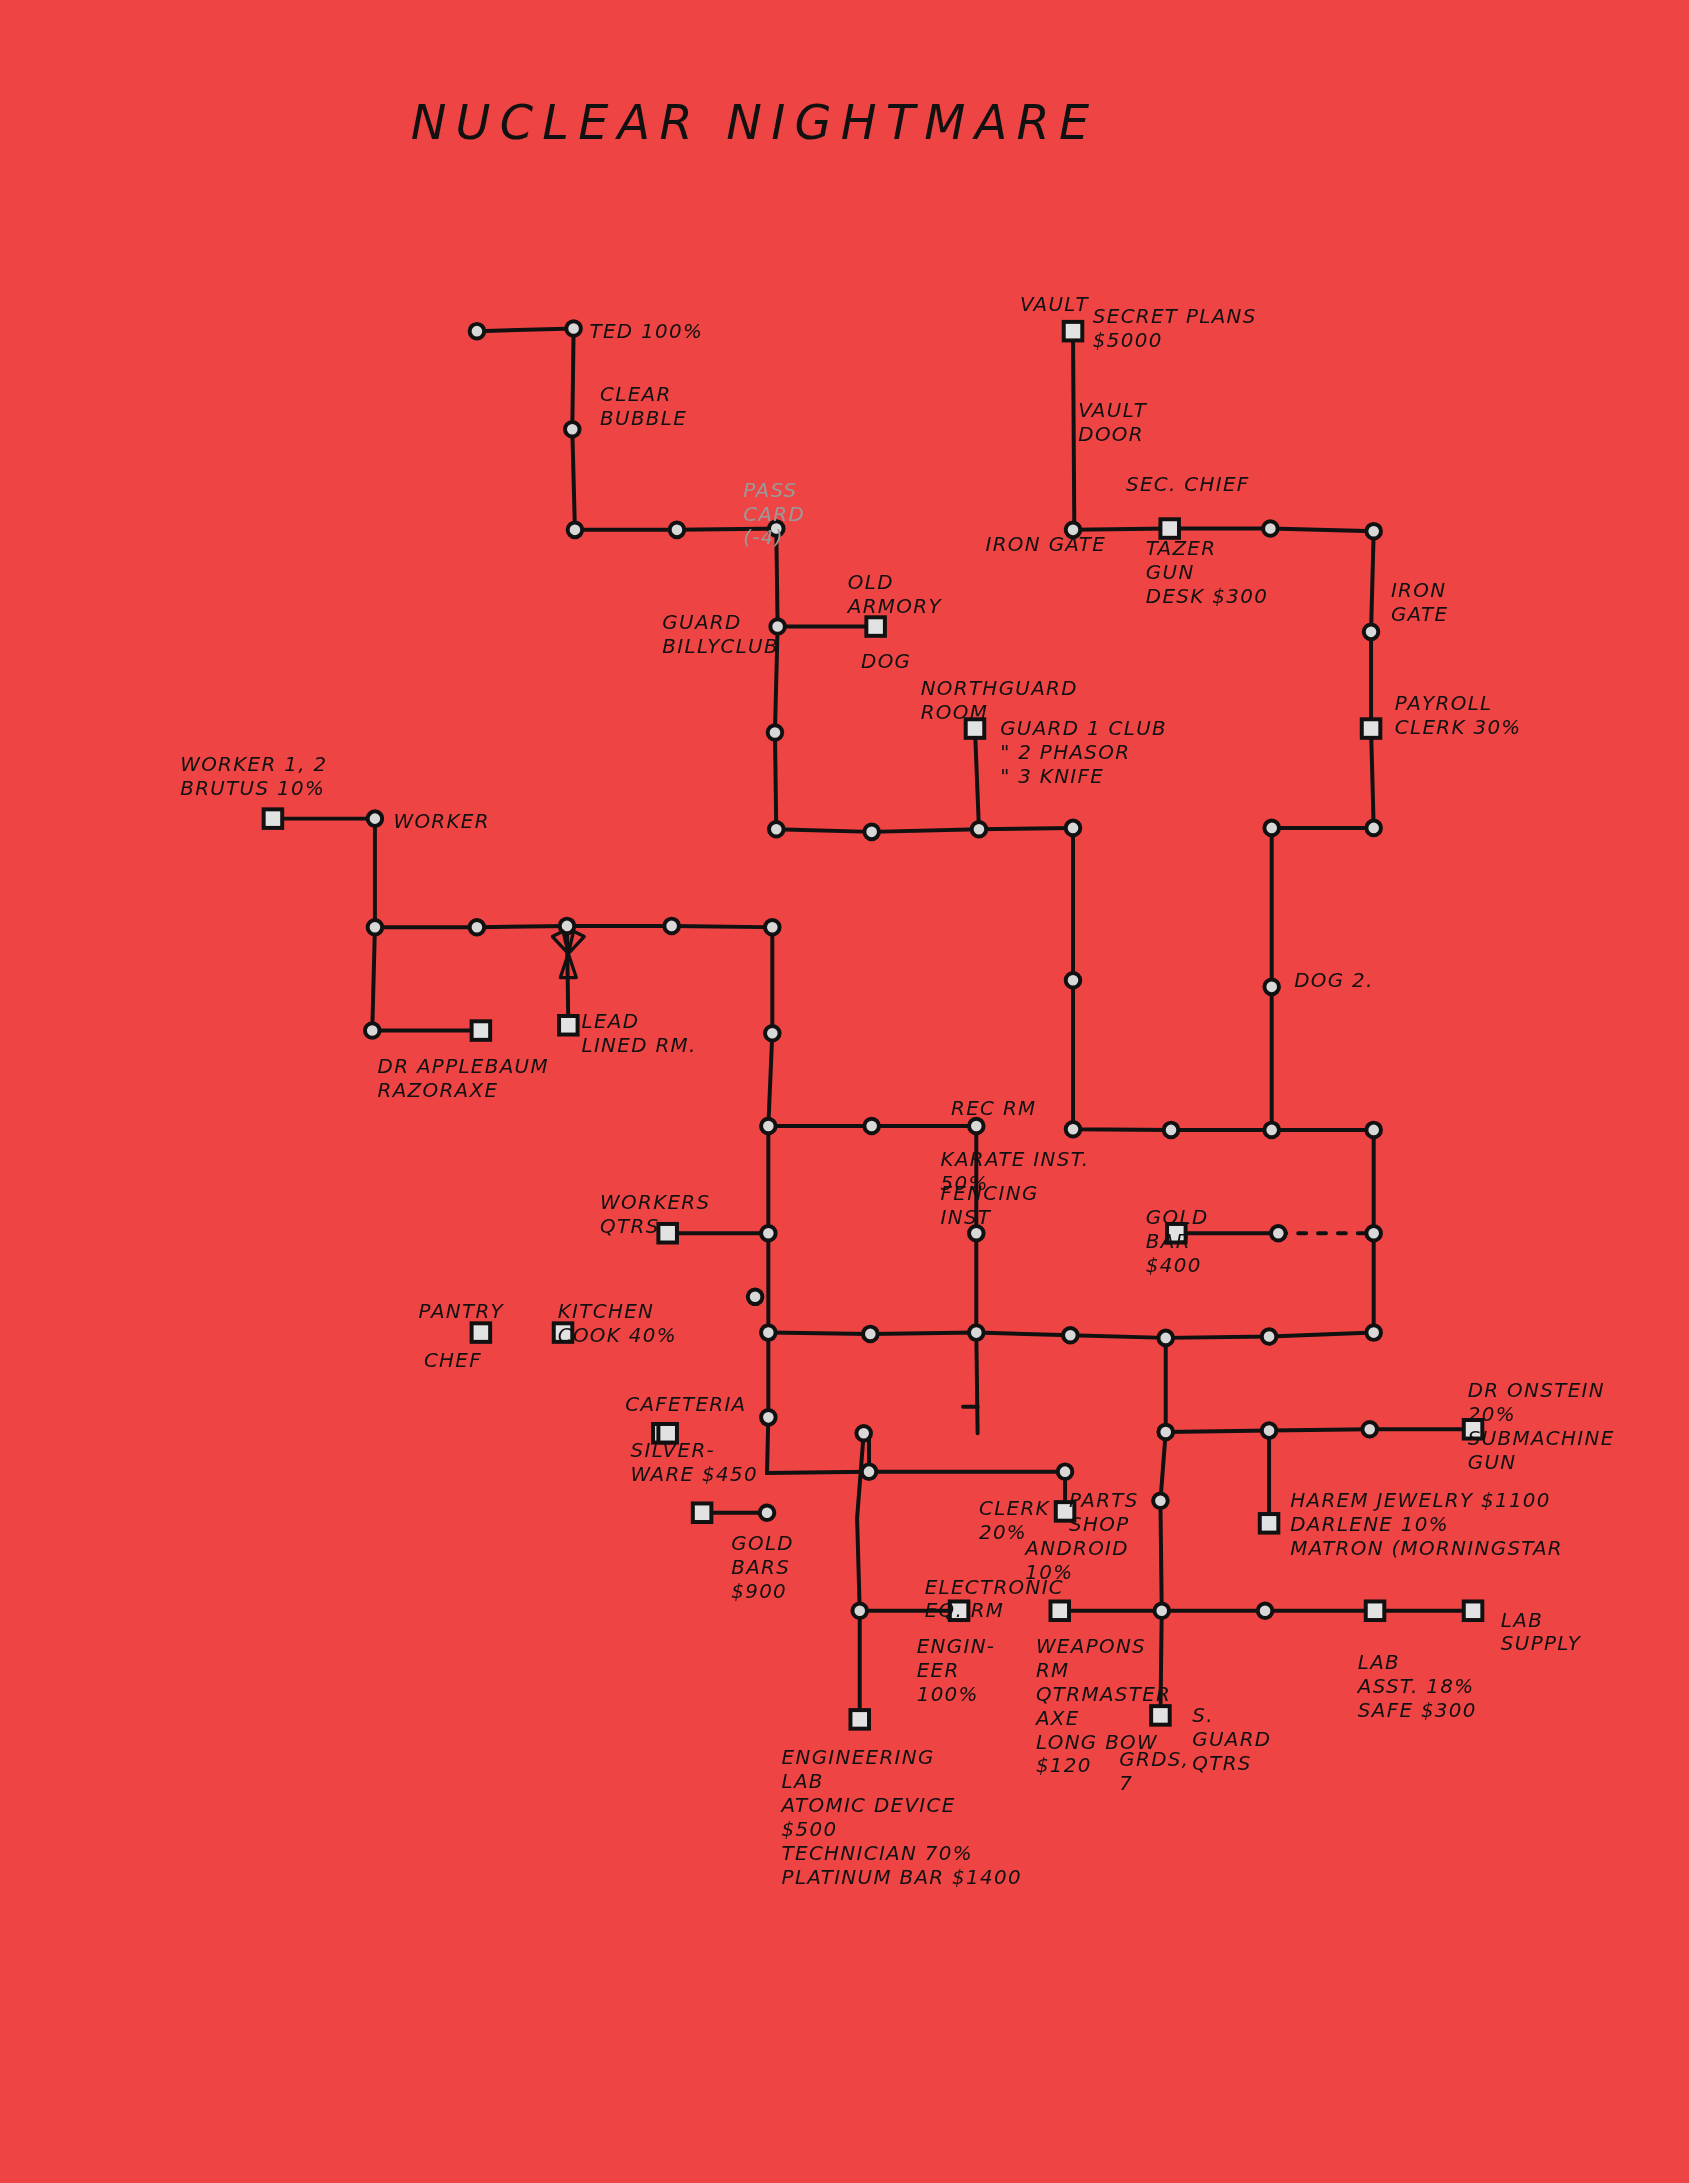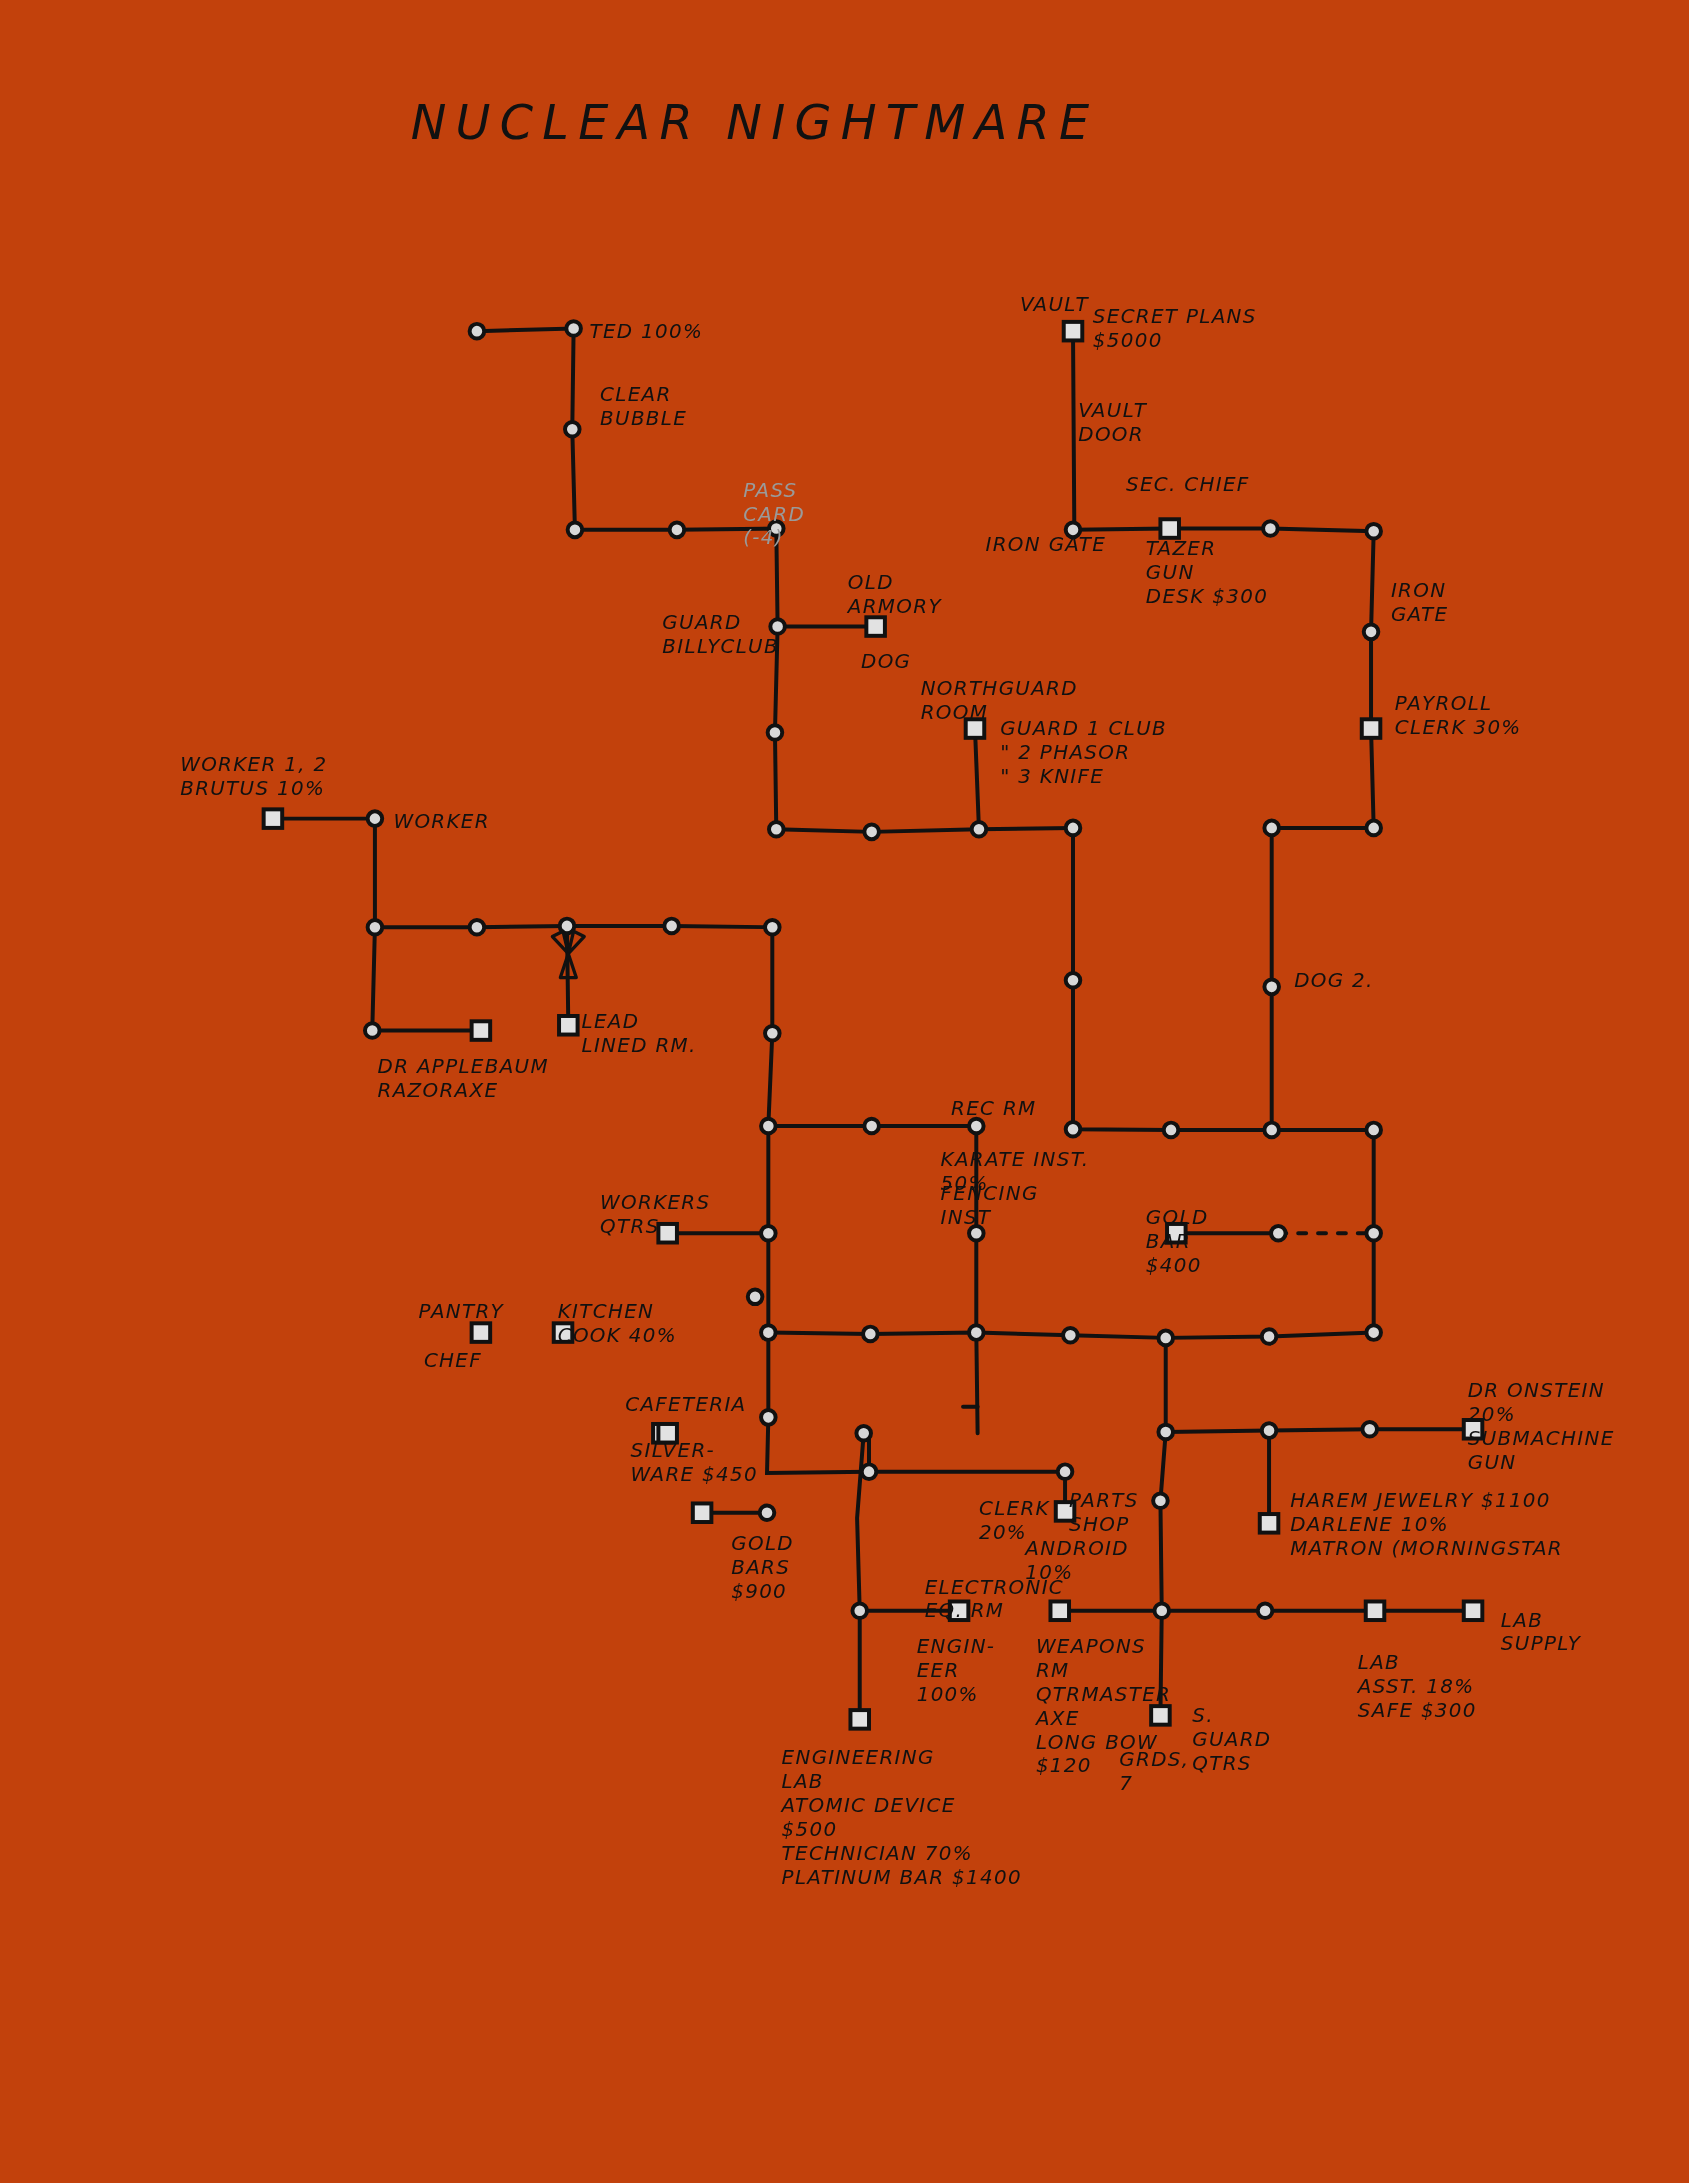--- a/index.html
+++ b/index.html
@@ -1,20 +1,20 @@
 <!DOCTYPE html>
 <html style="font-size:10.6px"><head>
   <meta charset="utf-8">
   <style>
     html, body { margin: 0; padding: 0; background: #ffffff; }
     #page {
       position: relative;
       width: 1689px;
       height: 2183px;
-      background: #c2410c;
+      background: #ef4444;
       overflow: hidden;
     }
     #map-svg { position: absolute; left: 0; top: 0; }
     .edge { stroke: #111; stroke-width: 6; fill: none; stroke-linecap: round; }
     .edge.dashed { stroke-dasharray: 12 18; }
     .node-circle { fill: #d8d8d8; stroke: #111; stroke-width: 6; }
     .node-square { fill: #e2e2e2; stroke: #111; stroke-width: 6; }
     .label {
       font-family: "DejaVu Sans", sans-serif;
       font-size: 30px;

